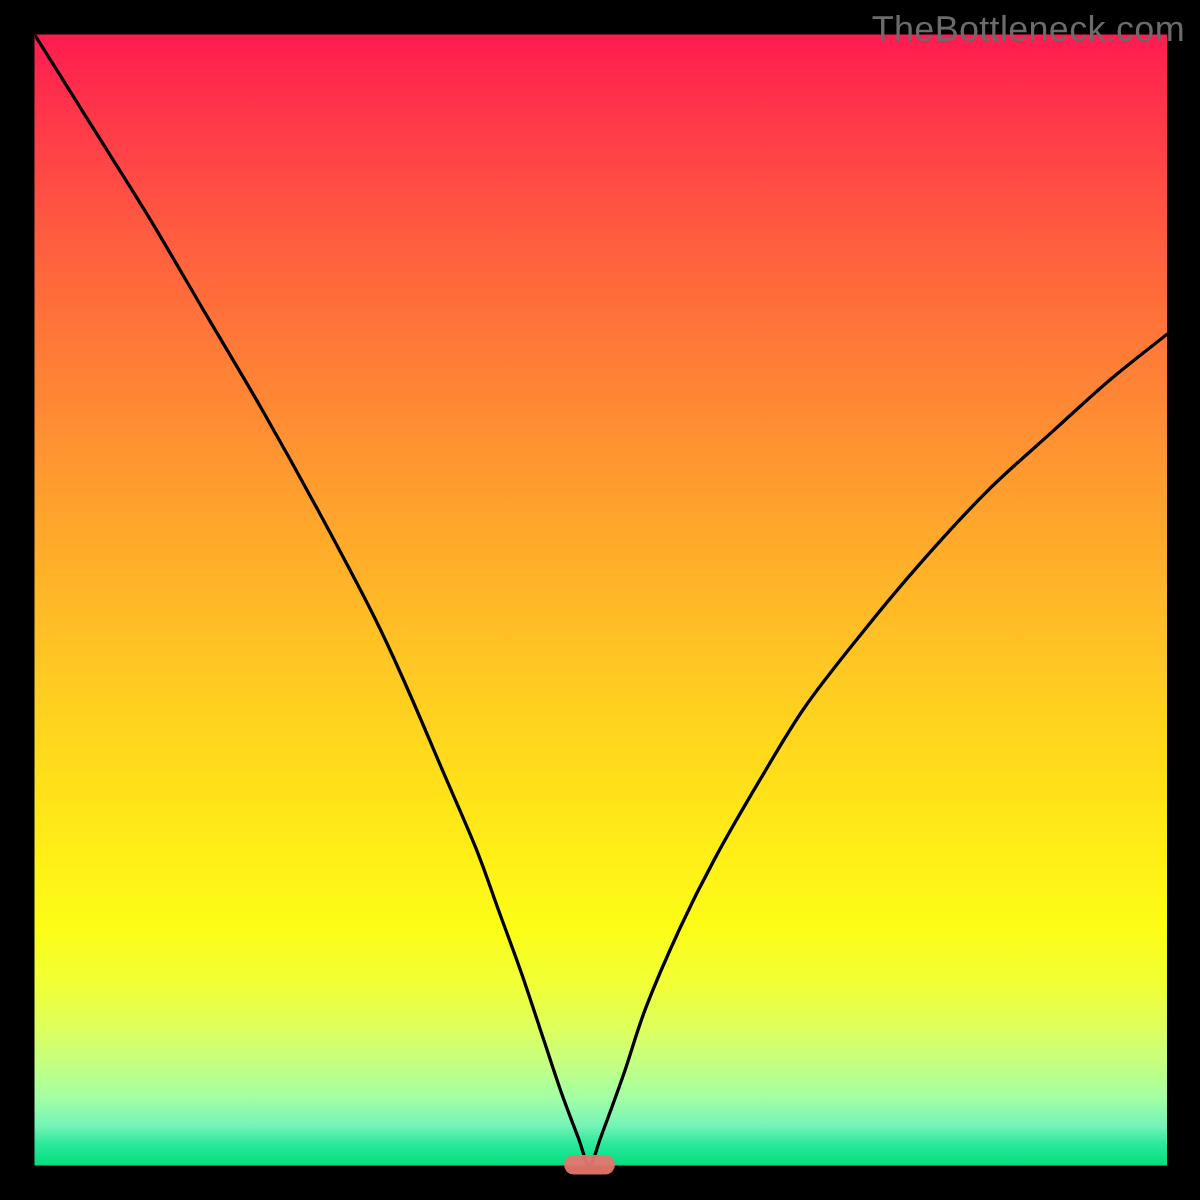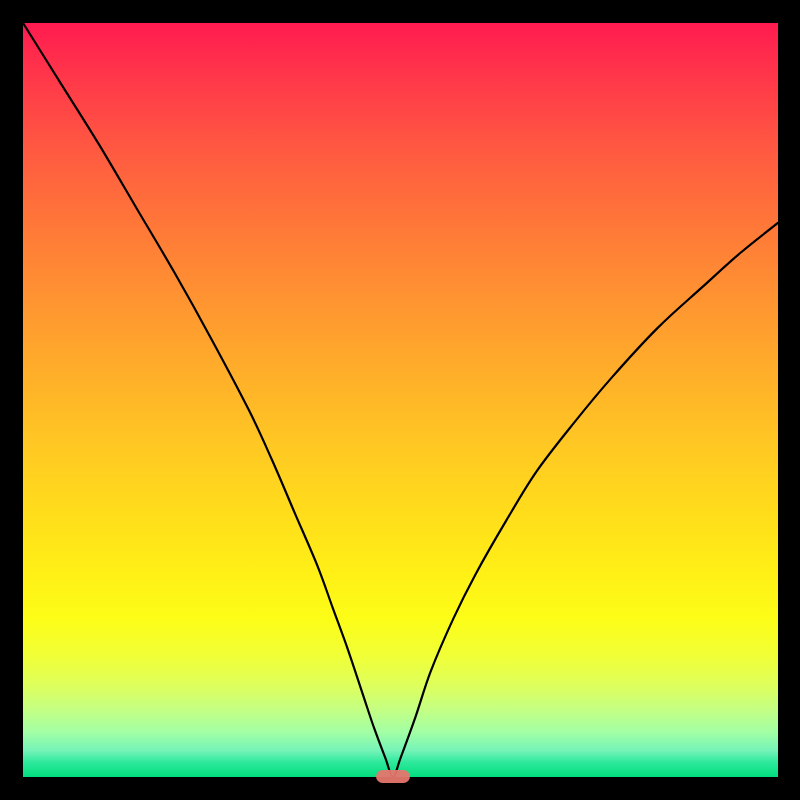--- a/index.html
+++ b/index.html
@@ -68,20 +68,21 @@
     background: #e5766e;
     border-radius: 7px;
     z-index: 10;
     opacity: 0.95;
   }
 </style>
 </head>
 <body>
 <div class="frame">
 
+  <div class="watermark">TheBottleneck.com</div>
 
   <div class="plot-bg"></div>
 
   <svg class="curve-layer" viewBox="0 0 755 754" preserveAspectRatio="none">
     <path id="curvePath" fill="none" stroke="#000" stroke-width="2.2" stroke-linejoin="round" stroke-linecap="round" d="M 0.00 0.00 C 6.29 10.05, 25.17 40.21, 37.75 60.32 C 50.33 80.43, 62.92 99.90, 75.50 120.64 C 88.08 141.38, 100.67 163.37, 113.25 184.73 C 125.83 206.09, 138.42 226.83, 151.00 248.82 C 163.58 270.81, 176.17 293.43, 188.75 316.68 C 201.33 339.93, 216.43 368.20, 226.50 388.31 C 236.57 408.42, 241.60 420.36, 249.15 437.32 C 256.70 454.28, 264.25 472.51, 271.80 490.10 C 279.35 507.69, 288.16 527.17, 294.45 542.88 C 300.74 558.59, 304.52 570.53, 309.55 584.35 C 314.58 598.17, 319.62 611.37, 324.65 625.82 C 329.68 640.27, 335.35 657.86, 339.75 671.06 C 344.15 684.25, 347.30 694.31, 351.08 704.99 C 354.85 715.67, 359.25 726.98, 362.40 735.15 C 365.55 743.32, 367.43 754.00, 369.95 754.00 C 372.47 754.00, 373.73 745.20, 377.50 735.15 C 381.27 725.10, 387.57 708.13, 392.60 693.68 C 397.63 679.23, 401.41 664.78, 407.70 648.44 C 413.99 632.10, 422.80 612.00, 430.35 595.66 C 437.90 579.32, 444.19 566.76, 453.00 550.42 C 461.81 534.08, 473.13 514.61, 483.20 497.64 C 493.27 480.68, 502.08 464.97, 513.40 448.63 C 524.73 432.29, 538.57 415.33, 551.15 399.62 C 563.73 383.91, 575.06 370.09, 588.90 354.38 C 602.74 338.67, 619.10 320.45, 634.20 305.37 C 649.30 290.29, 665.66 276.47, 679.50 263.90 C 693.34 251.33, 704.67 240.65, 717.25 229.97 C 729.83 219.29, 748.71 204.84, 755.00 199.81"></path>
   </svg>
 
   <div id="marker" class="marker" style="left: 376.34px; top: 769.5px; width: 33.22px; height: 13px;"></div>
 
 </div>

